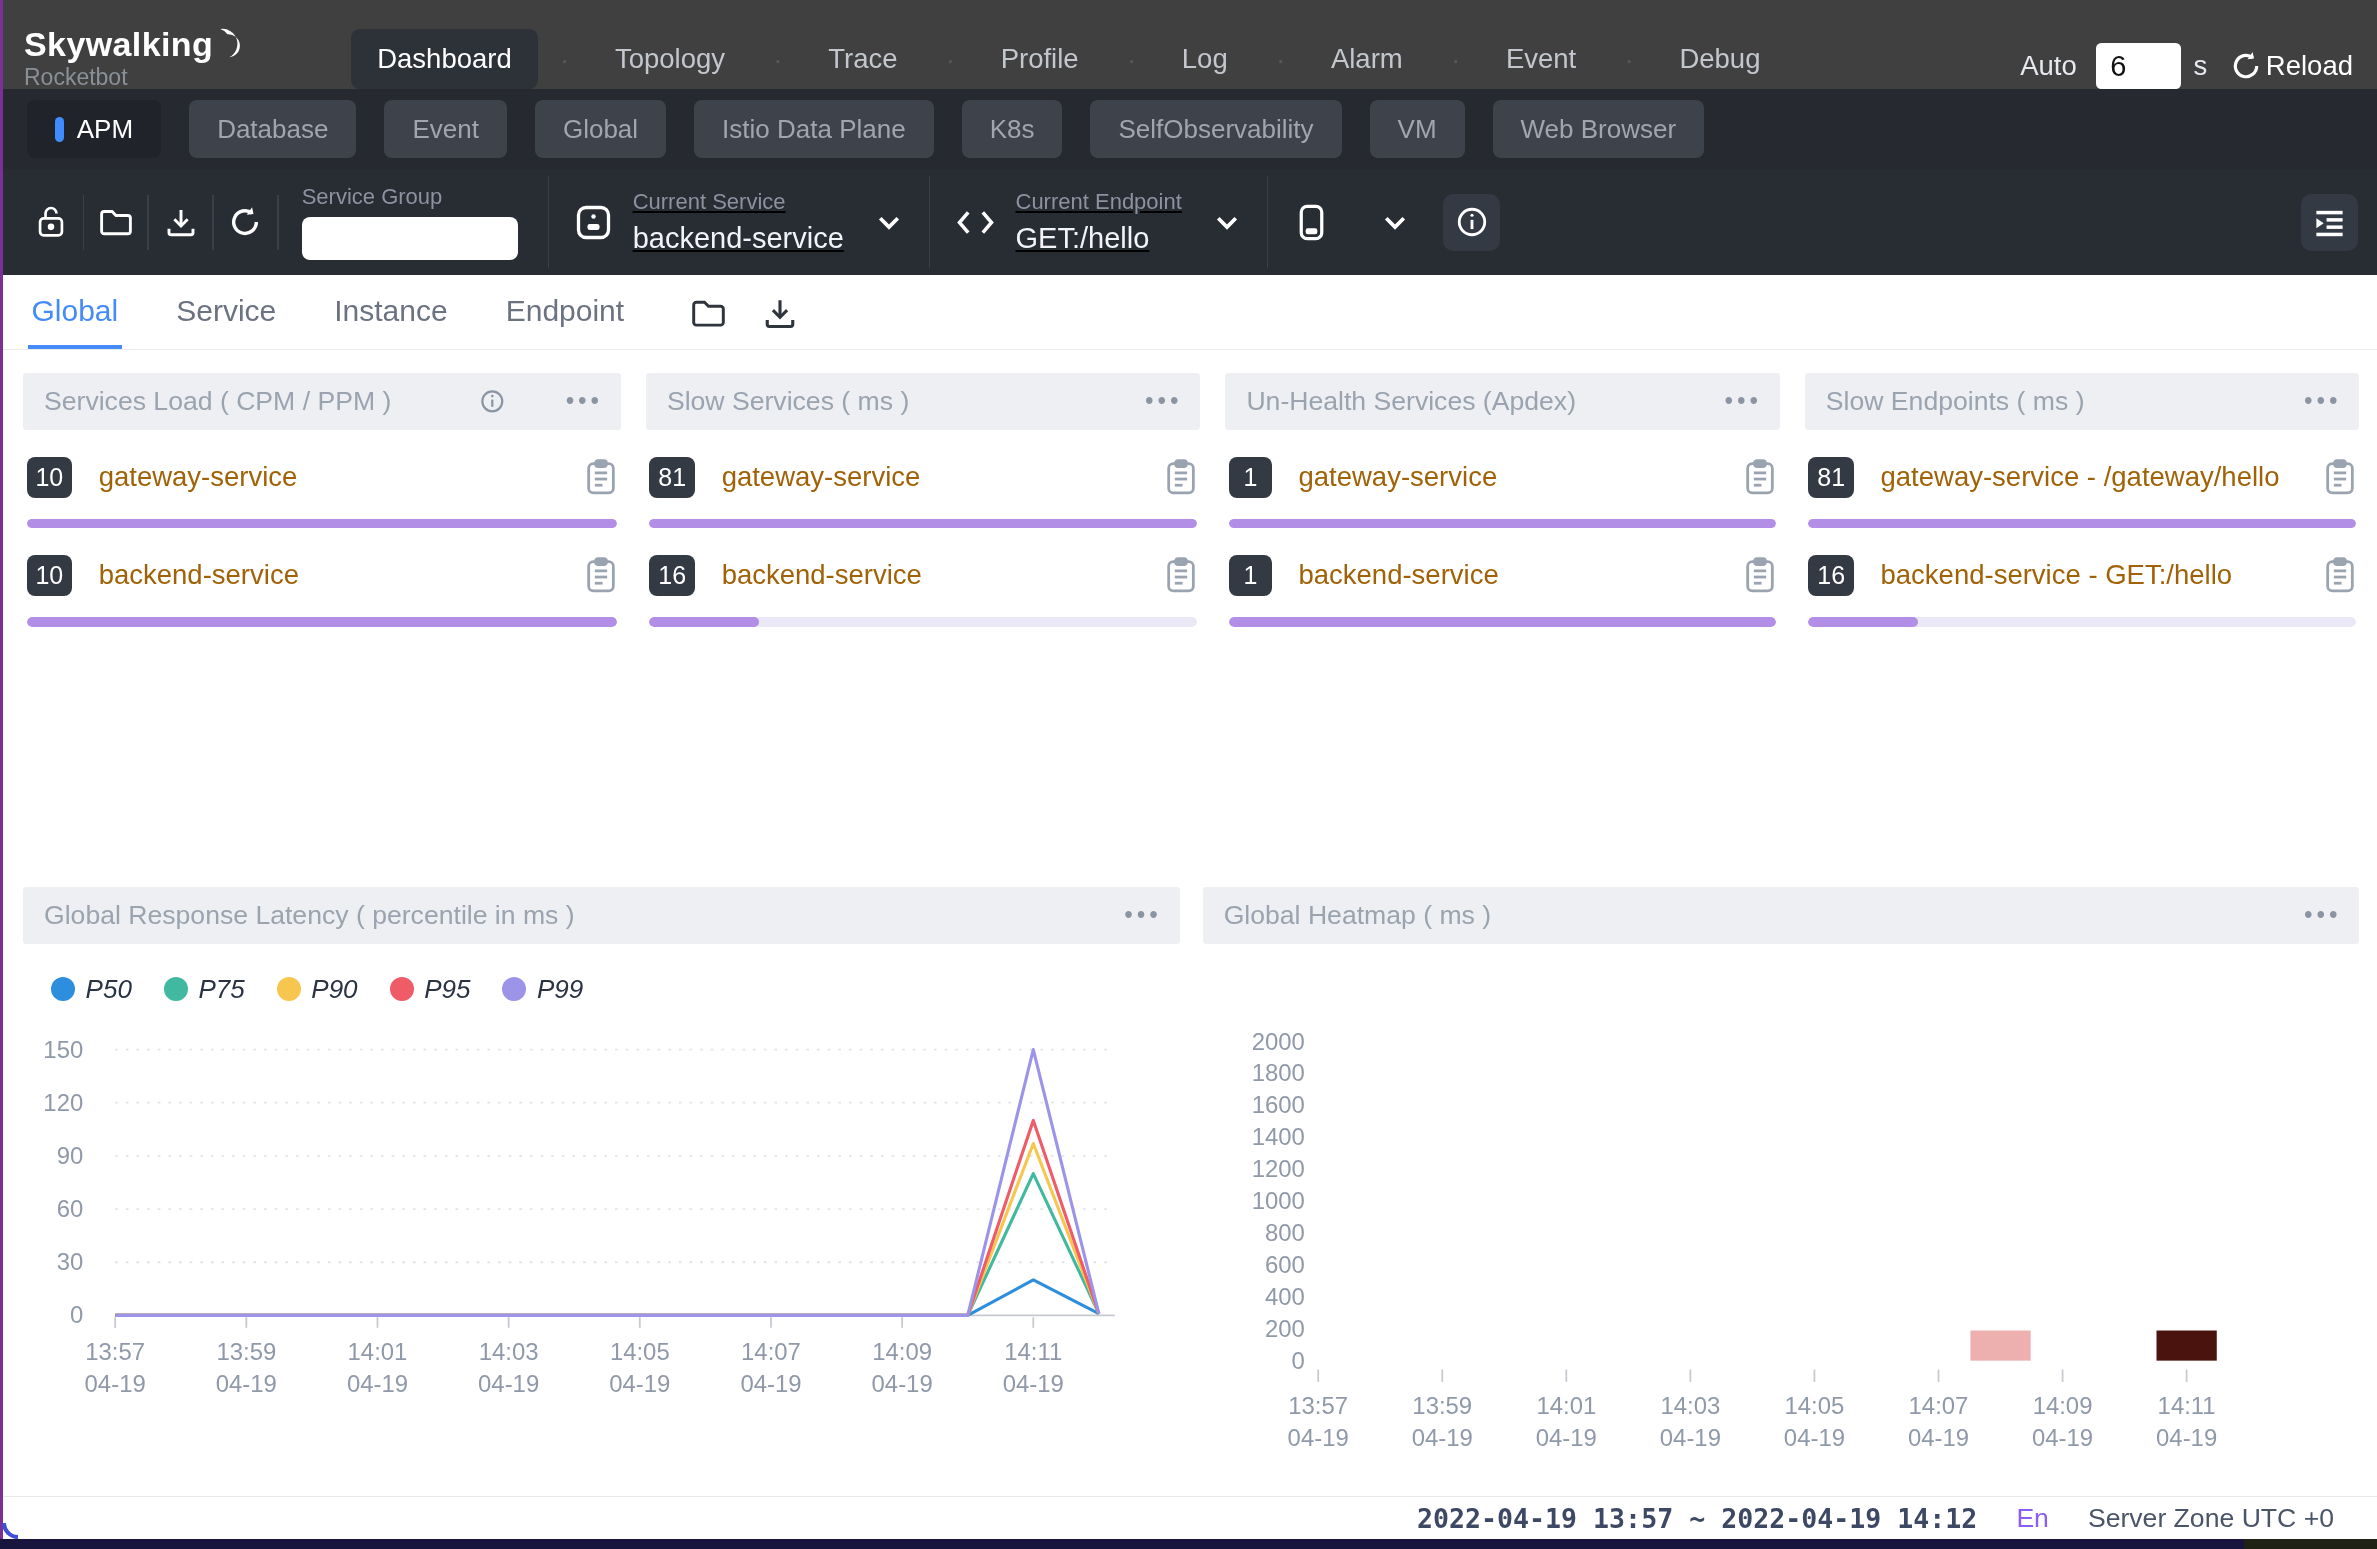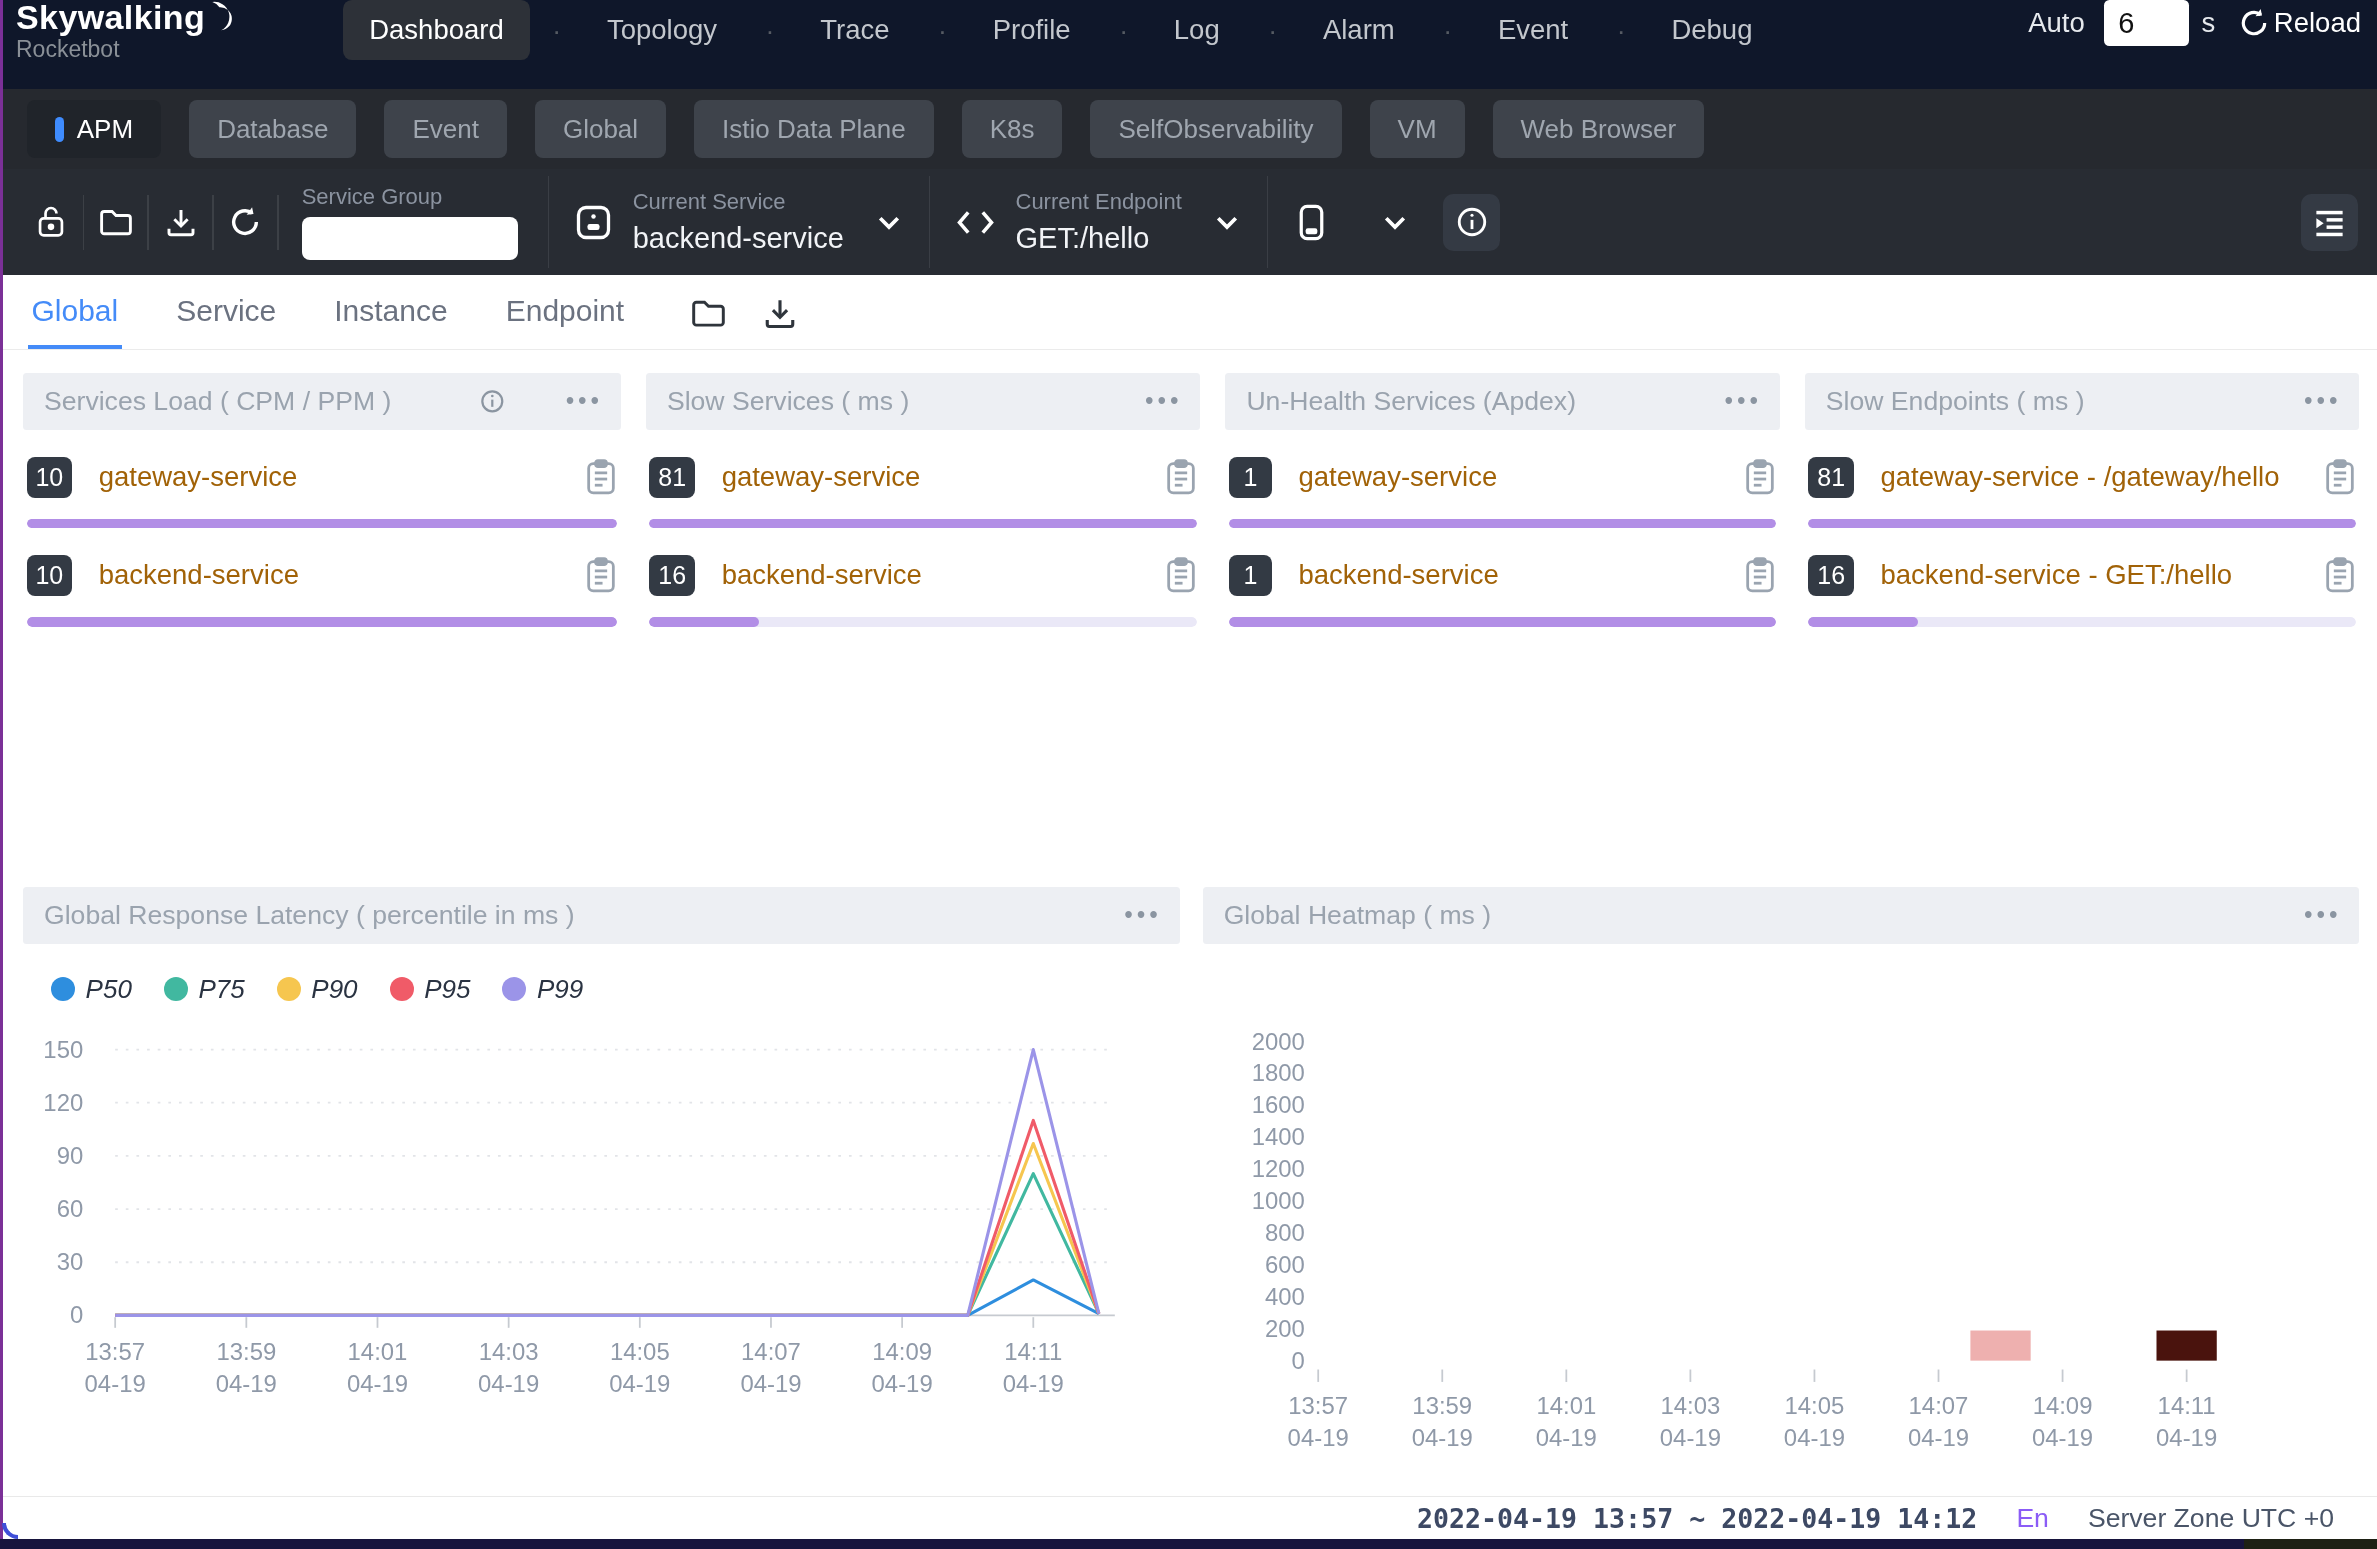--- a/index.html
+++ b/index.html
@@ -7,21 +7,21 @@
   body {
     font-family: "Liberation Sans", sans-serif;
     background:#ffffff; position:relative; overflow:hidden;
   }
   
   .edge-strip { position:absolute; left:0; top:0; width:2.7px; height:1539px; background:#7b3097; z-index:50; }
   .corner-blue { position:absolute; left:1.8px; bottom:10.6px; width:16px; height:16px;
     border-left:4.4px solid #3f4fd8; border-bottom:4.4px solid #3f4fd8; border-bottom-left-radius:16px; z-index:51; }
 
   
-  .navbar { height:89px; background:#0f172a; display:flex; align-items:flex-start; padding:0 16px; }
+  .navbar { height:89px; background:#404040; display:flex; align-items:flex-end; padding:0 24px; }
   .logo { display:flex; flex-direction:column; line-height:1.05; margin-right:84px; }
   .logo-top { display:flex; align-items:flex-start; }
   .logo-title { color:#ffffff; font-size:34px; font-weight:bold; letter-spacing:0.4px; }
   .logo-moon { width:26.6px; height:34px; margin-left:1.8px; }
   .logo-sub { color:#8a9097; font-size:23px; margin-top:1.8px; }
   .nav-items { display:flex; align-items:center; }
   .nav-item { color:#c3c7cd; font-size:27.5px; padding:14px 26.6px; margin:0 25px; cursor:pointer; position:relative; white-space:nowrap; }
   .nav-item + .nav-item::before { content:"·"; color:#565b63; position:absolute; left:-28px; top:16px; font-size:26.6px; }
   .nav-item.active { background:#2d3138; border-radius:8.9px; color:#ffffff; }
   .nav-right { margin-left:auto; display:flex; align-items:center; color:#e6e9ed; font-size:27.5px; }
@@ -38,21 +38,21 @@
   .cat-pill { width:9.8px; height:25px; border-radius:5.3px; background:#3f8cfe; margin-right:12.4px; display:inline-block; }
 
   
   .toolbar { height:106px; background:#282c33; display:flex; align-items:center; padding:0 19.5px; }
   .tool-icon { width:35px; height:35px; display:flex; align-items:center; justify-content:center; cursor:pointer; margin:0 14px; }
   .tool-sep { width:1.8px; height:55px; background:#3c4046; }
   .tool-sep-tall { width:1.8px; height:92px; background:#3a3e45; margin:0 7px; }
   .sg-group { display:flex; flex-direction:column; padding:0 23px; }
   .tool-label { color:#8b93a0; font-size:22px; margin-bottom:7px; }
   .sg-input { width:216px; height:43px; border:none; border-radius:8px; background:#fff; font-size:26.6px; padding:0 10.6px; font-family:"Liberation Sans",sans-serif; }
-  .sel-group { display:flex; align-items:center; padding:0 17.7px; cursor:pointer; }
+  .sel-group { display:flex; align-items:center; padding:0 17.7px; cursor:pointer;text-decoration:underline; }
   .sel-icon { margin-right:19.5px; display:flex; }
   .sel-col { display:flex; flex-direction:column; }
   .sel-value { color:#f2f4f7; font-size:29px; white-space:nowrap; }
   .sel-chevron { margin-left:30px; display:flex; }
   .tool-btn { width:57px; height:57px; background:#343a44; border-radius:10.6px; display:flex; align-items:center; justify-content:center; cursor:pointer; margin-left:16px; }
   .toolbar .spacer { flex:1; }
 
   
   .tabrow { height:75px; background:#ffffff; border-bottom:1.8px solid #ebebeb; display:flex; align-items:flex-end; padding-left:28px; }
   .tab { font-size:30px; color:#6b7280; padding:0 3.5px 21px 3.5px; margin-right:51px; cursor:pointer; }

